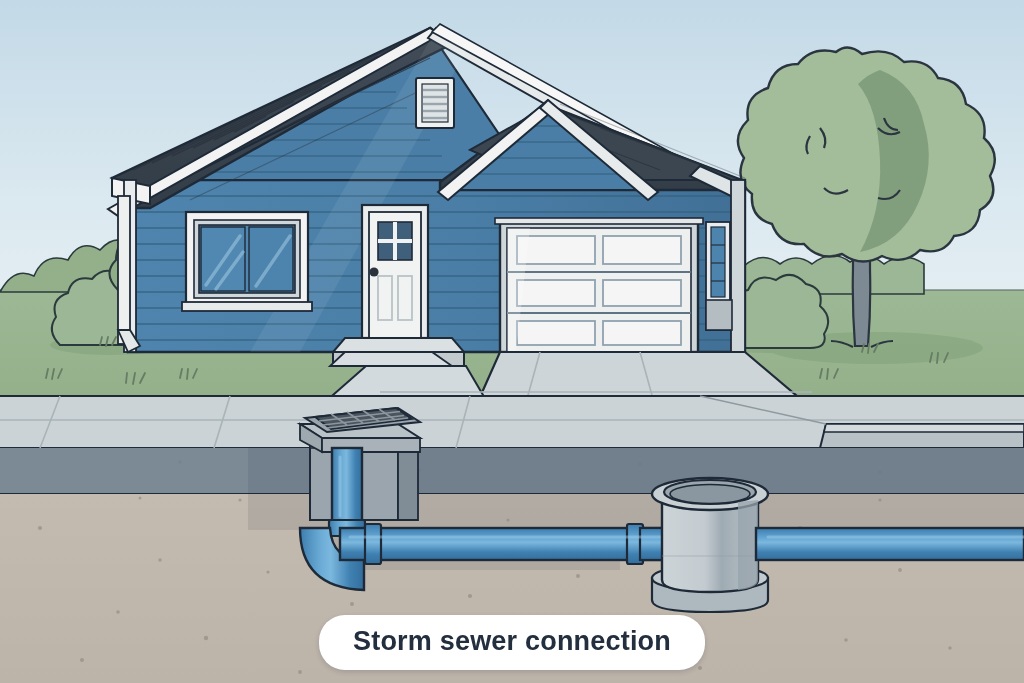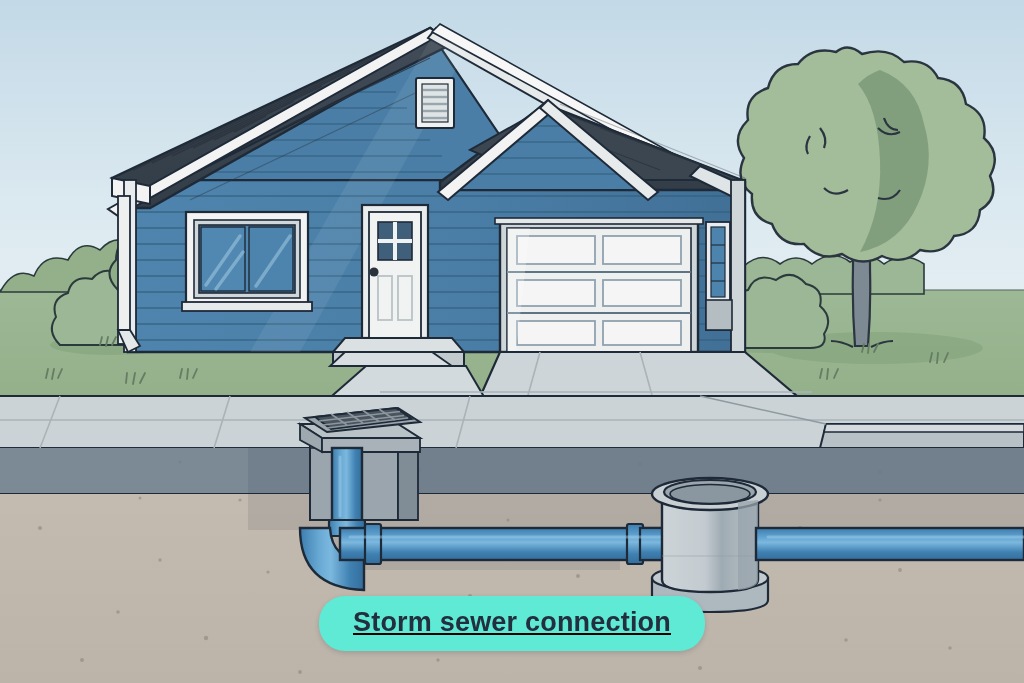--- a/index.html
+++ b/index.html
@@ -2,26 +2,25 @@
 <html><head>
 <meta charset="utf-8">
 <title>Storm sewer connection</title>
 <style>
   html,body{margin:0;padding:0;background:#fff;}
   body{font-family:"Liberation Sans",sans-serif;}
   #stage{position:relative;width:1024px;height:683px;overflow:hidden;background:#dfeaf0;}
   #scene{position:absolute;inset:0;}
   .caption-pill{
     position:absolute;left:50%;transform:translateX(-50%);
-    bottom:32px;
-    background:#5eead4;
+    bottom:13px;
+    background:#ffffff;
     border-radius:26px;
     padding:13px 34px 15px 34px;
     box-shadow:0 2px 5px rgba(40,50,60,.18);
-    text-decoration:underline;
   }
   .caption-text{
     font-family:"Liberation Sans",sans-serif;
     font-size:27px;font-weight:bold;color:#232f3e;
     letter-spacing:.2px;white-space:nowrap;line-height:1;
   }
 </style>
 </head>
 <body>
 

